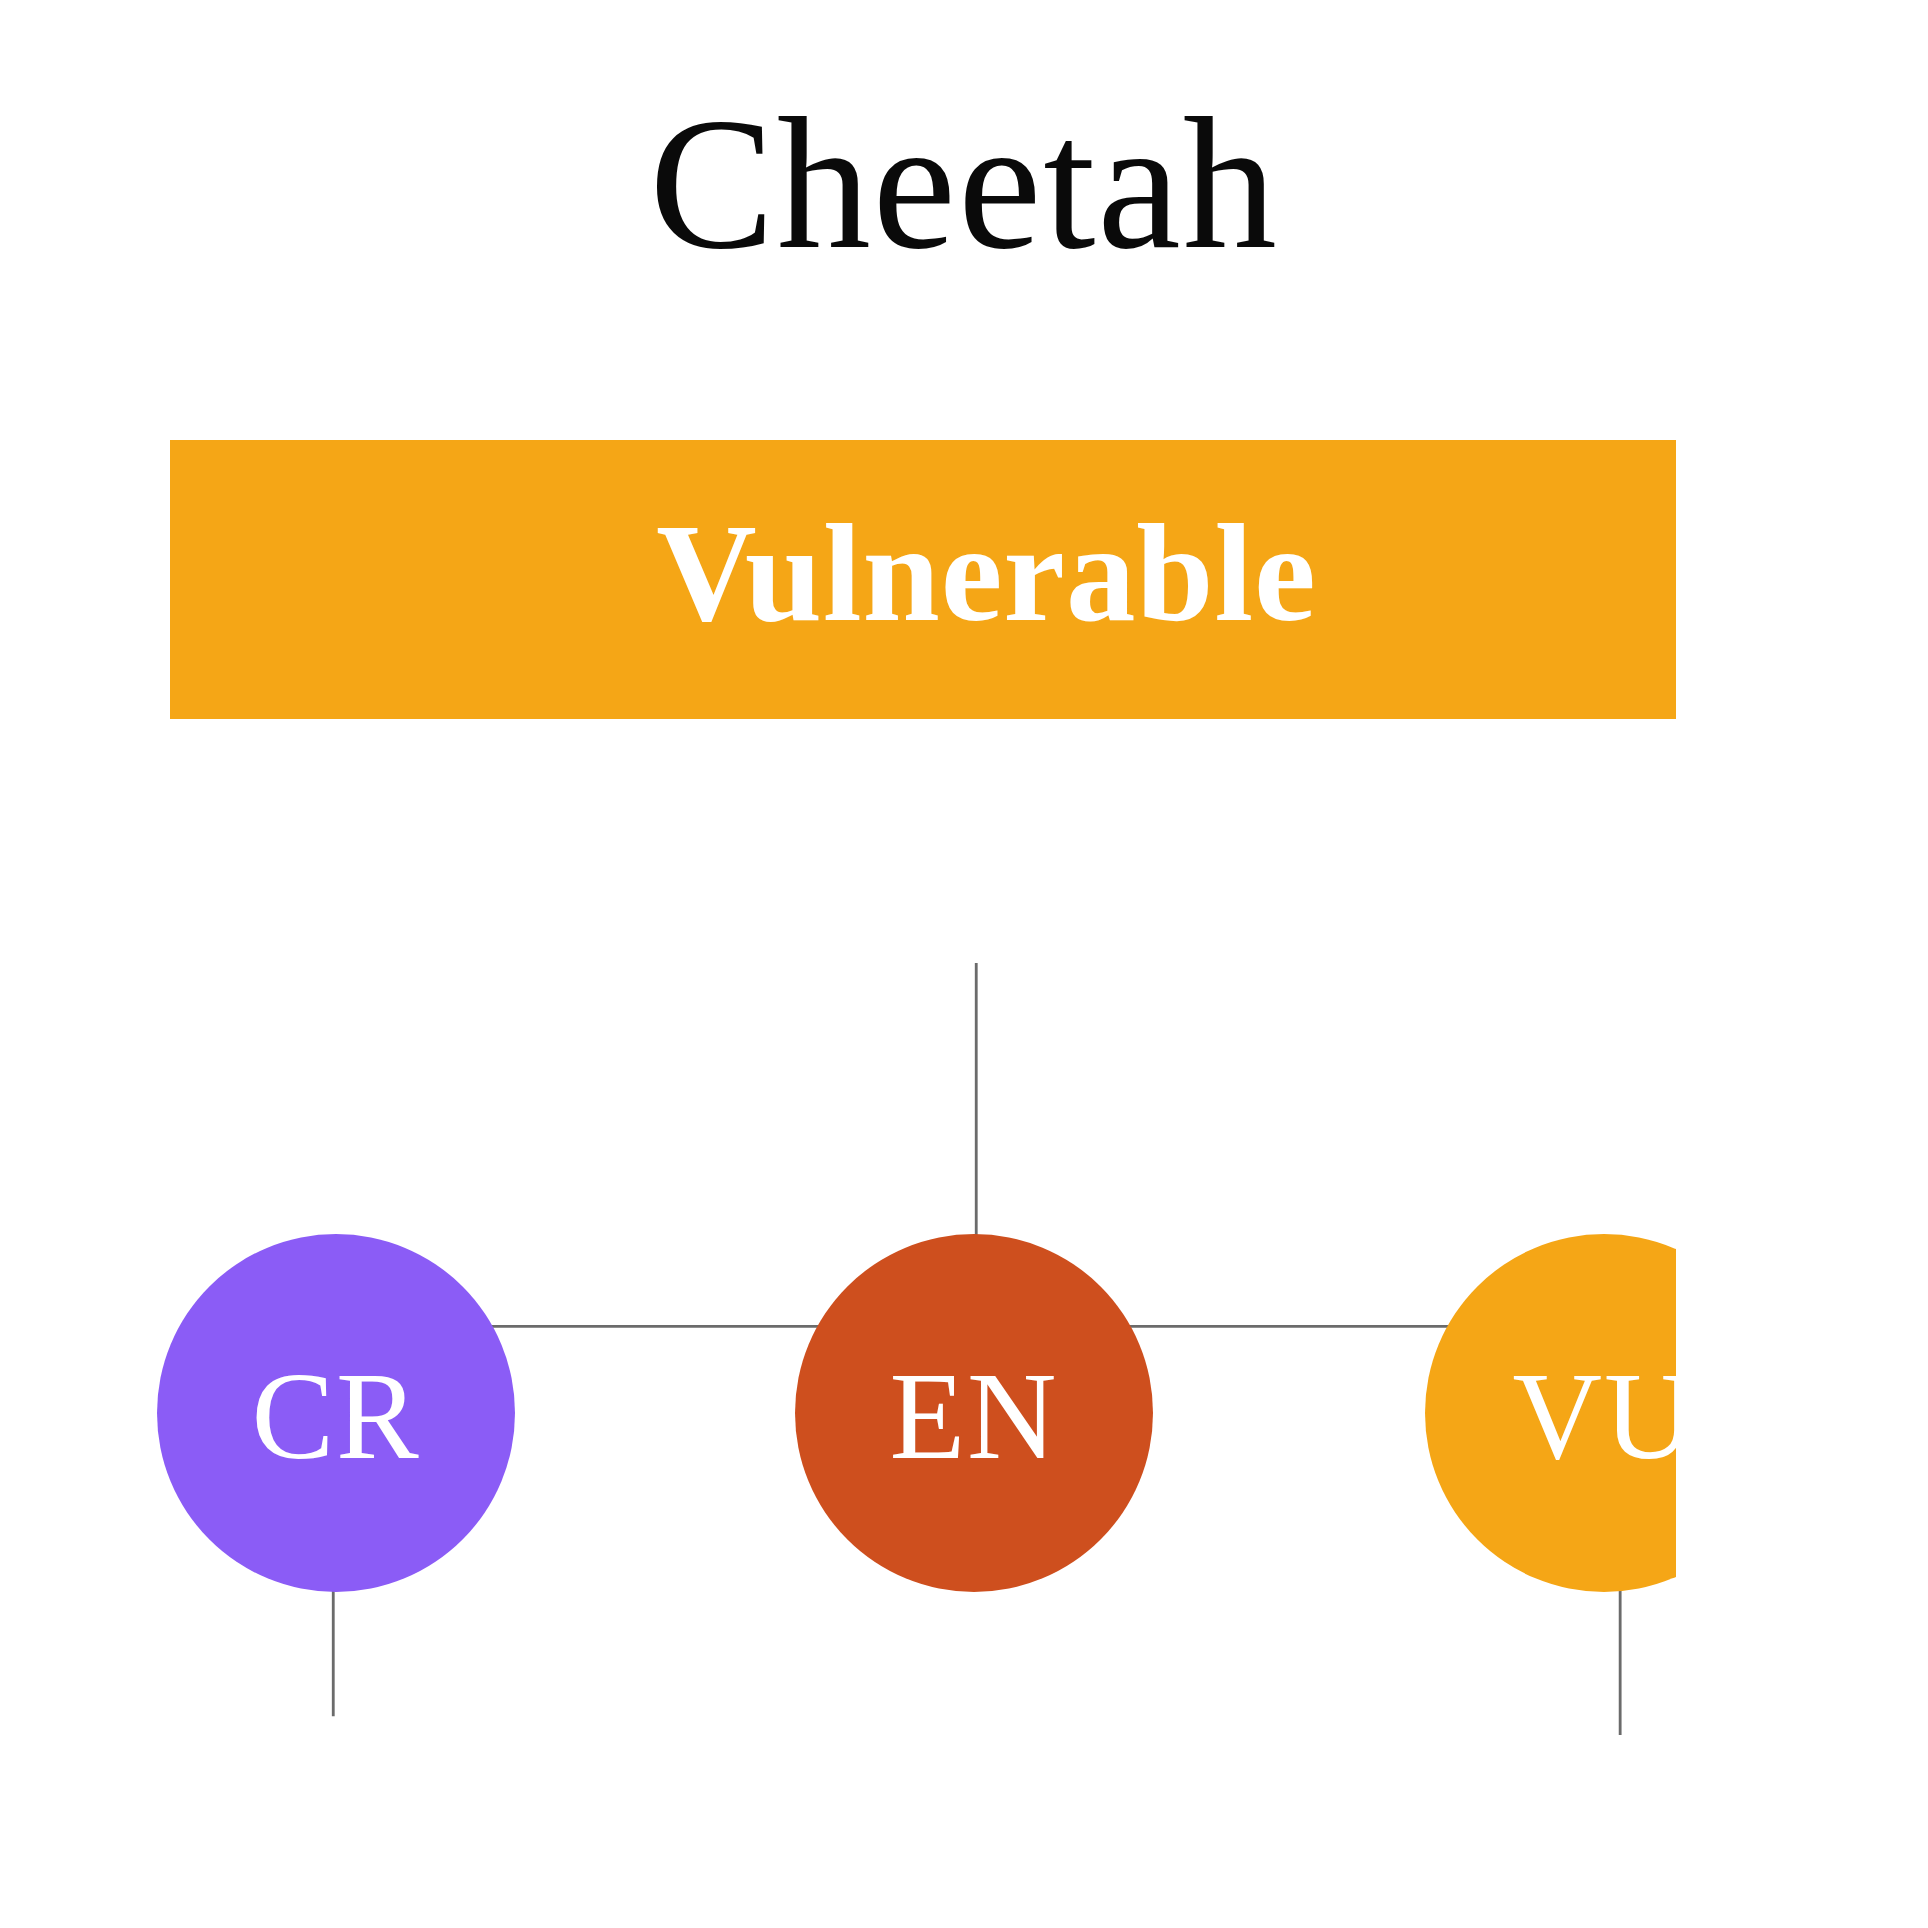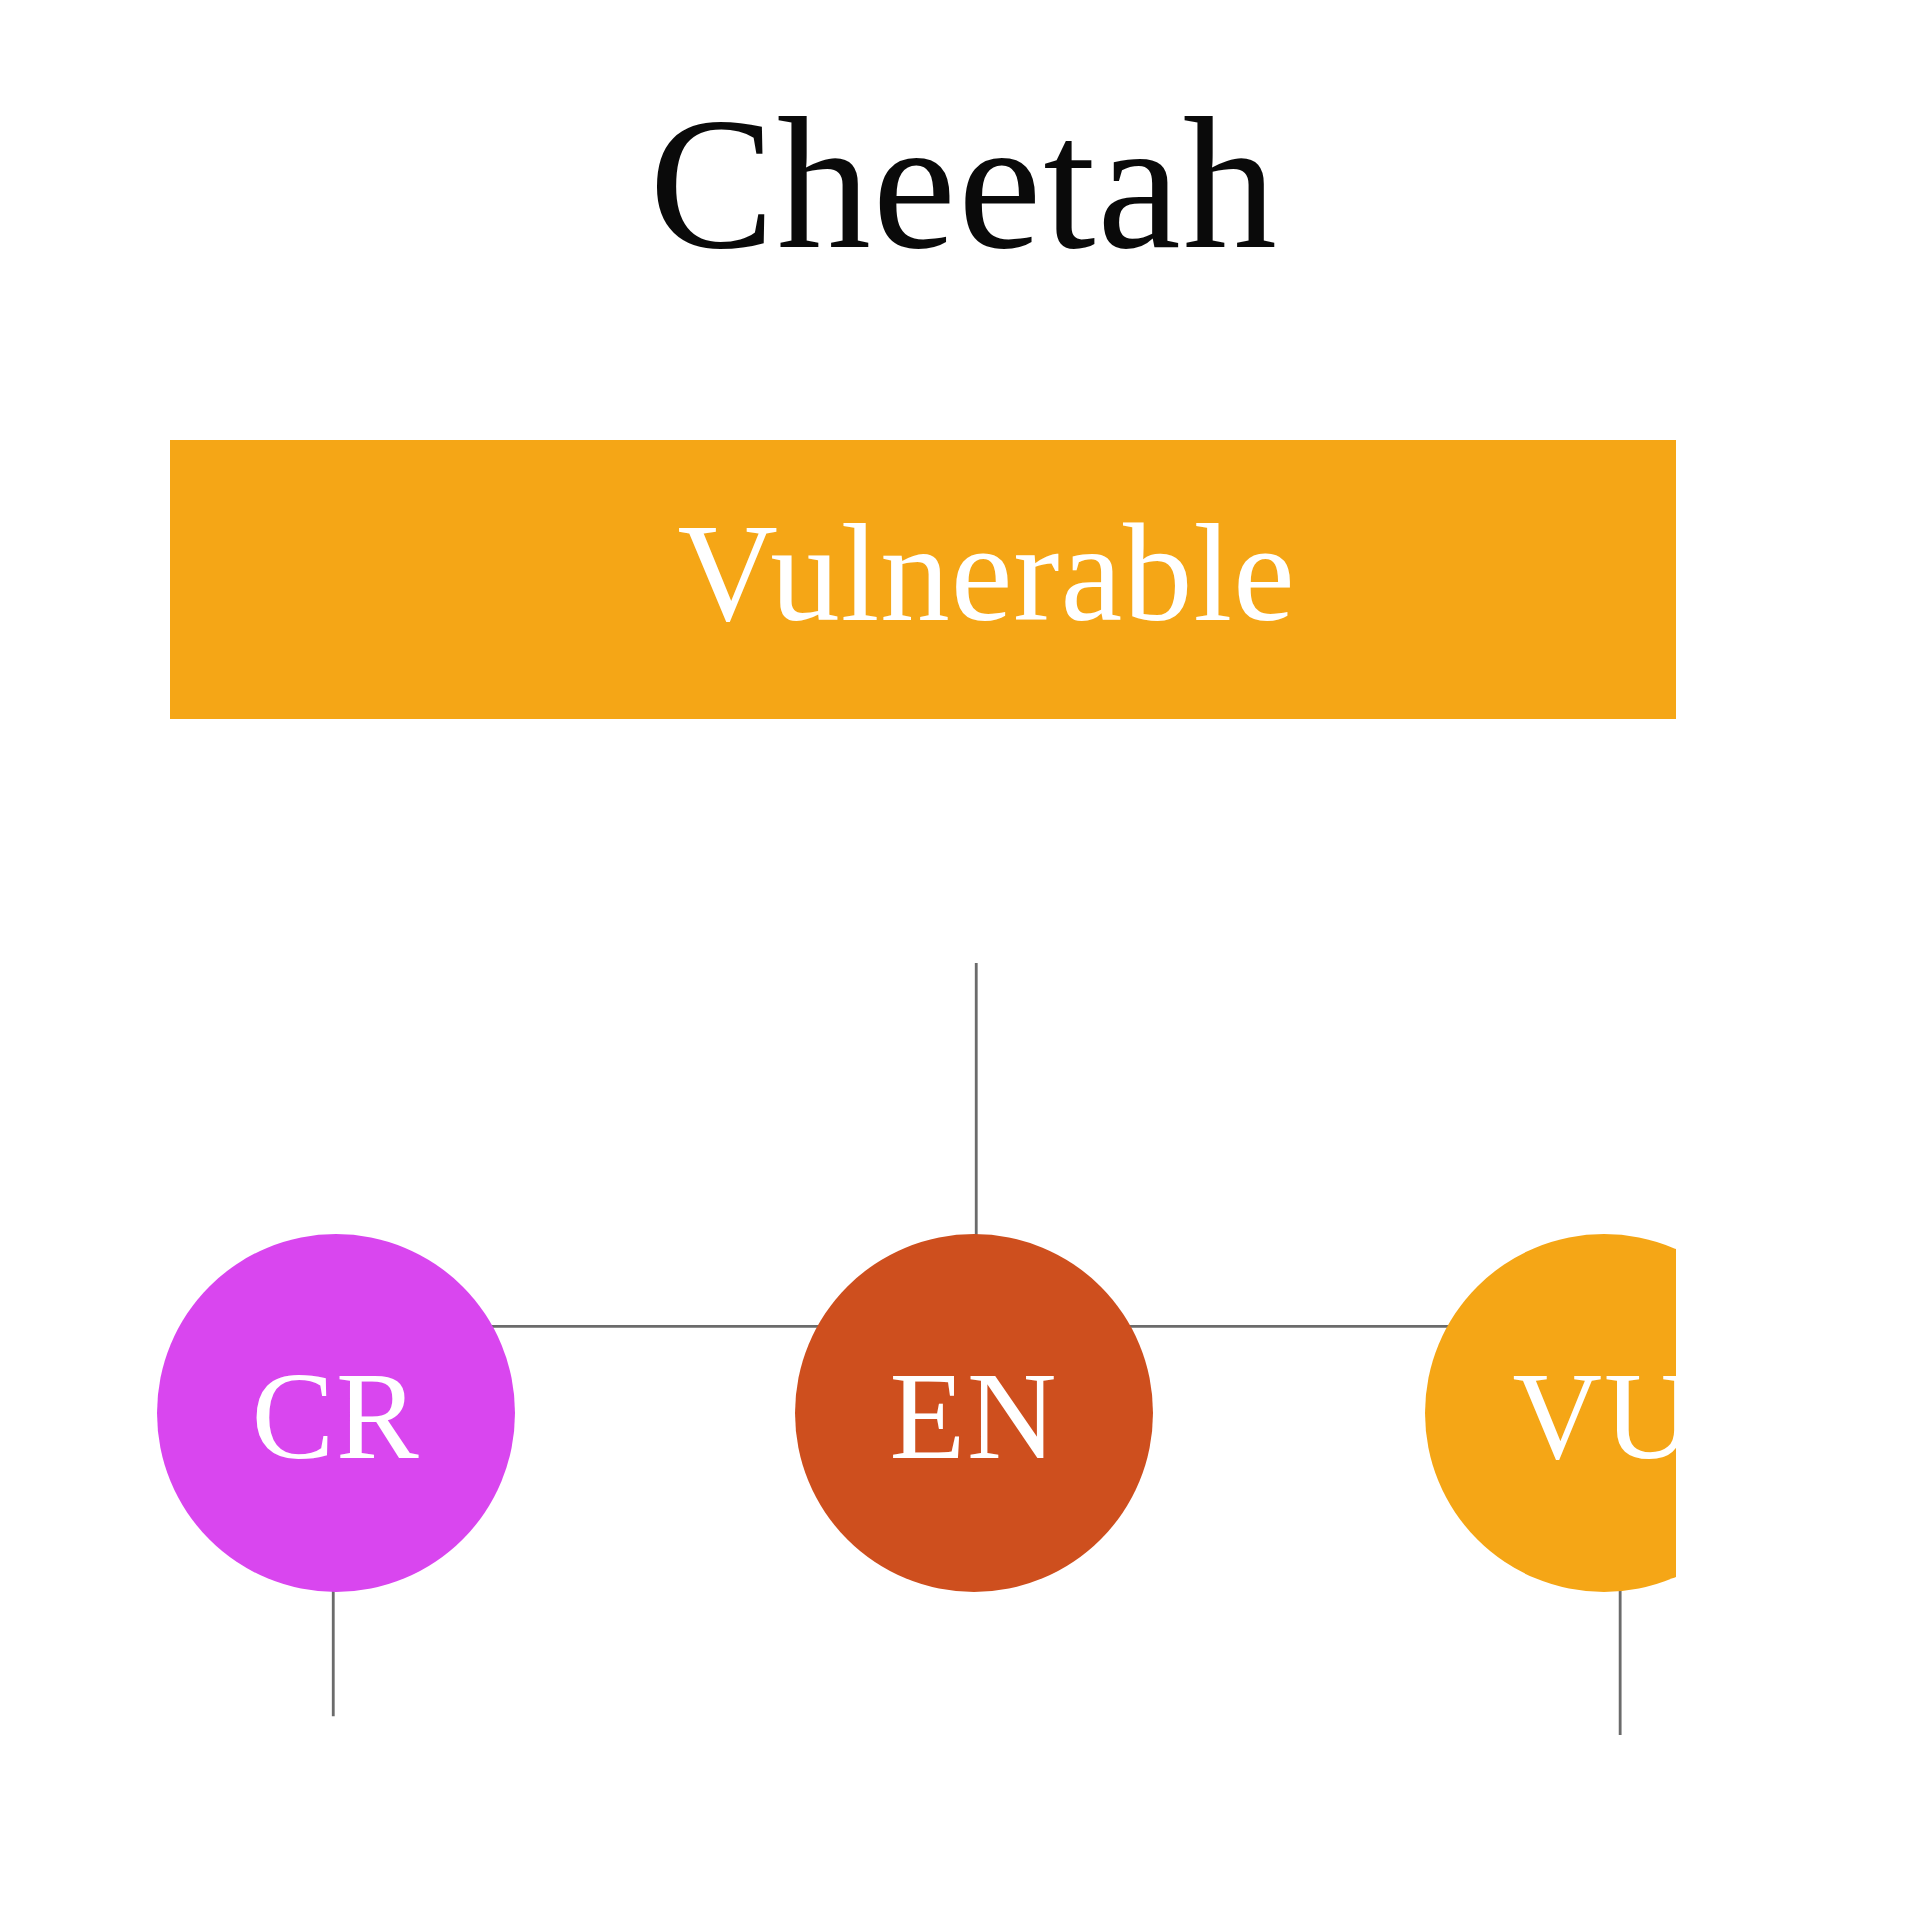--- a/index.html
+++ b/index.html
@@ -50,21 +50,21 @@
     display: flex;
     align-items: center;
     justify-content: center;
   }
   #status-banner-label {
     font-family: "Liberation Serif", "DejaVu Serif", serif;
     font-size: 139px;
     line-height: 1;
     color: #ffffff;
     letter-spacing: 0.9px;
-    font-weight: 400;
+    font-weight: 700;
     
     position: relative;
     top: -5.6px;
     white-space: nowrap;
   }
 
   
   #connector-tree {
     position: absolute;
     left: 0;
@@ -139,21 +139,21 @@
 
     <line x1="354" y1="1409" x2="1721" y2="1409" stroke="#6B6B6B" stroke-width="3"></line>
 
     <line x1="354" y1="1409" x2="354" y2="1823" stroke="#6B6B6B" stroke-width="3"></line>
 
     <line x1="1721" y1="1409" x2="1721" y2="1843" stroke="#6B6B6B" stroke-width="3"></line>
   </svg>
 
   <div id="status-circles">
 
-    <div id="status-circle-cr" class="status-circle" style="background: #d946ef; left: 157px;">
+    <div id="status-circle-cr" class="status-circle" style="background: #8b5cf6; left: 157px;">
       <span class="status-circle-code" style="color: rgb(255, 255, 255);">CR</span>
     </div>
 
     <div id="status-circle-vu" class="status-circle" style="background: rgb(245, 166, 22); left: 1425px;">
       <span class="status-circle-code" style="color: rgb(255, 255, 255);">VU</span>
     </div>
 
     <div id="status-circle-en" class="status-circle" style="background: rgb(206, 79, 30); left: 795px;">
       <span class="status-circle-code" style="color: rgb(255, 255, 255);">EN</span>
     </div>

